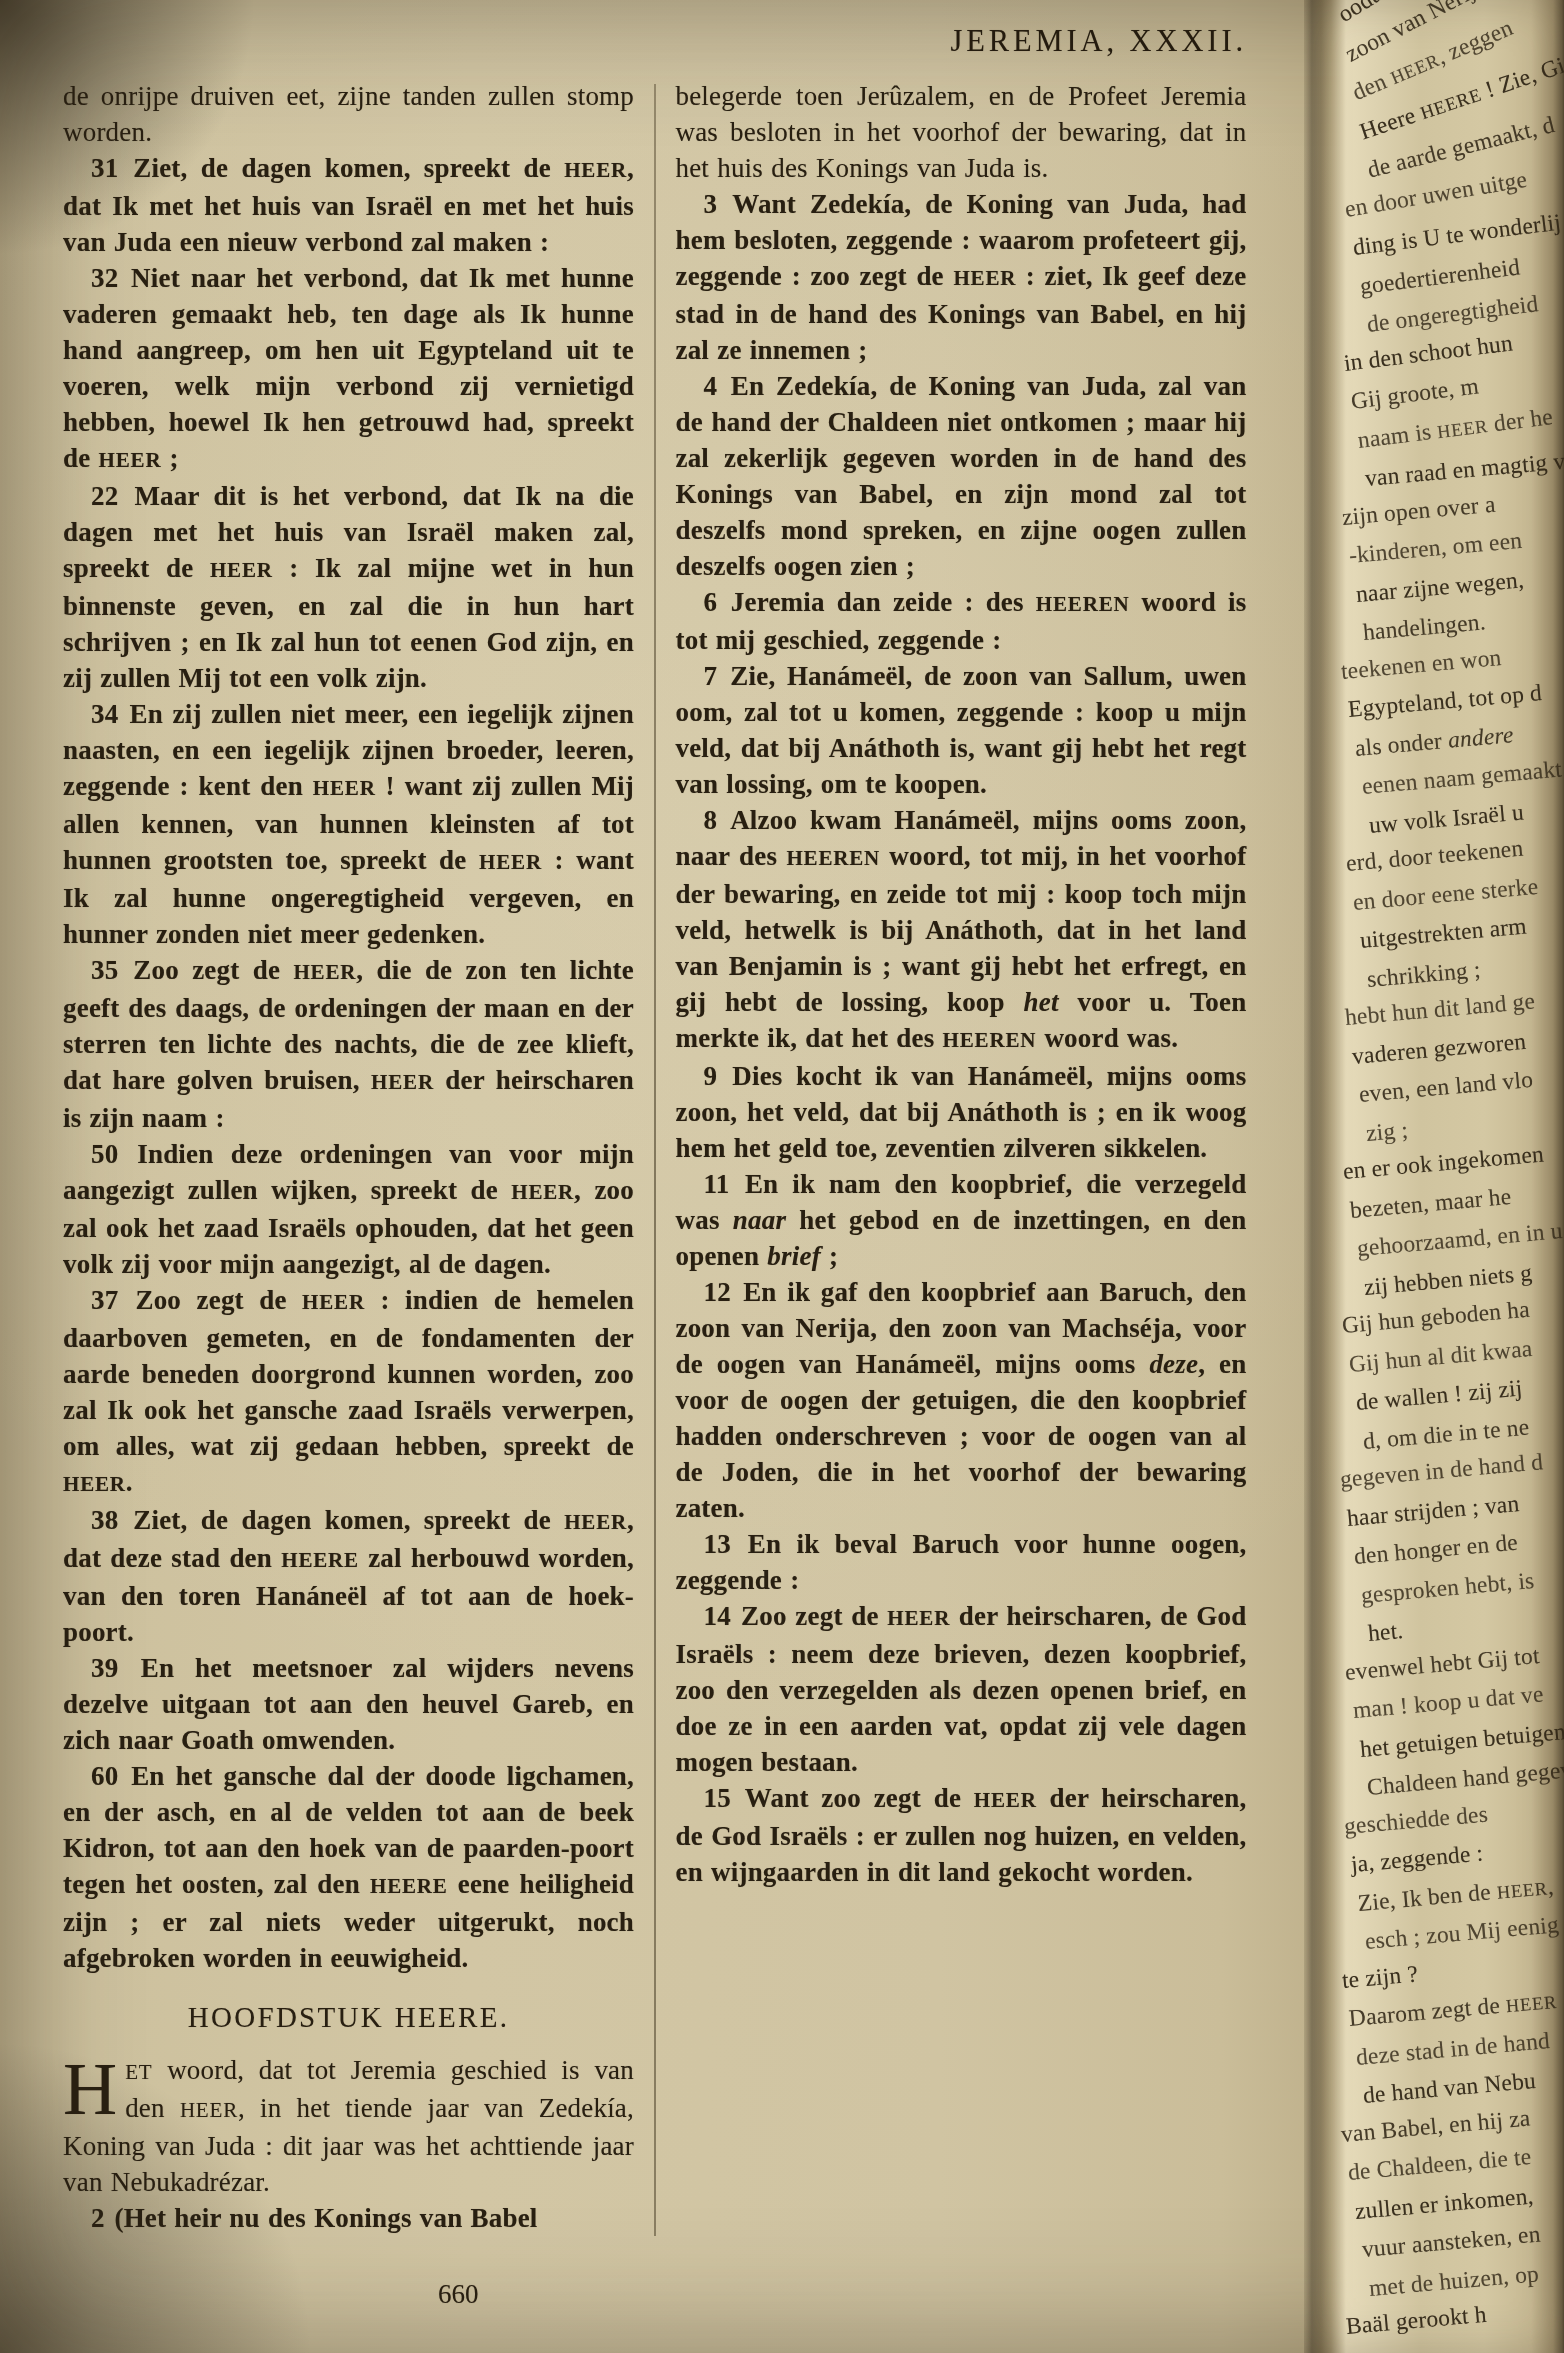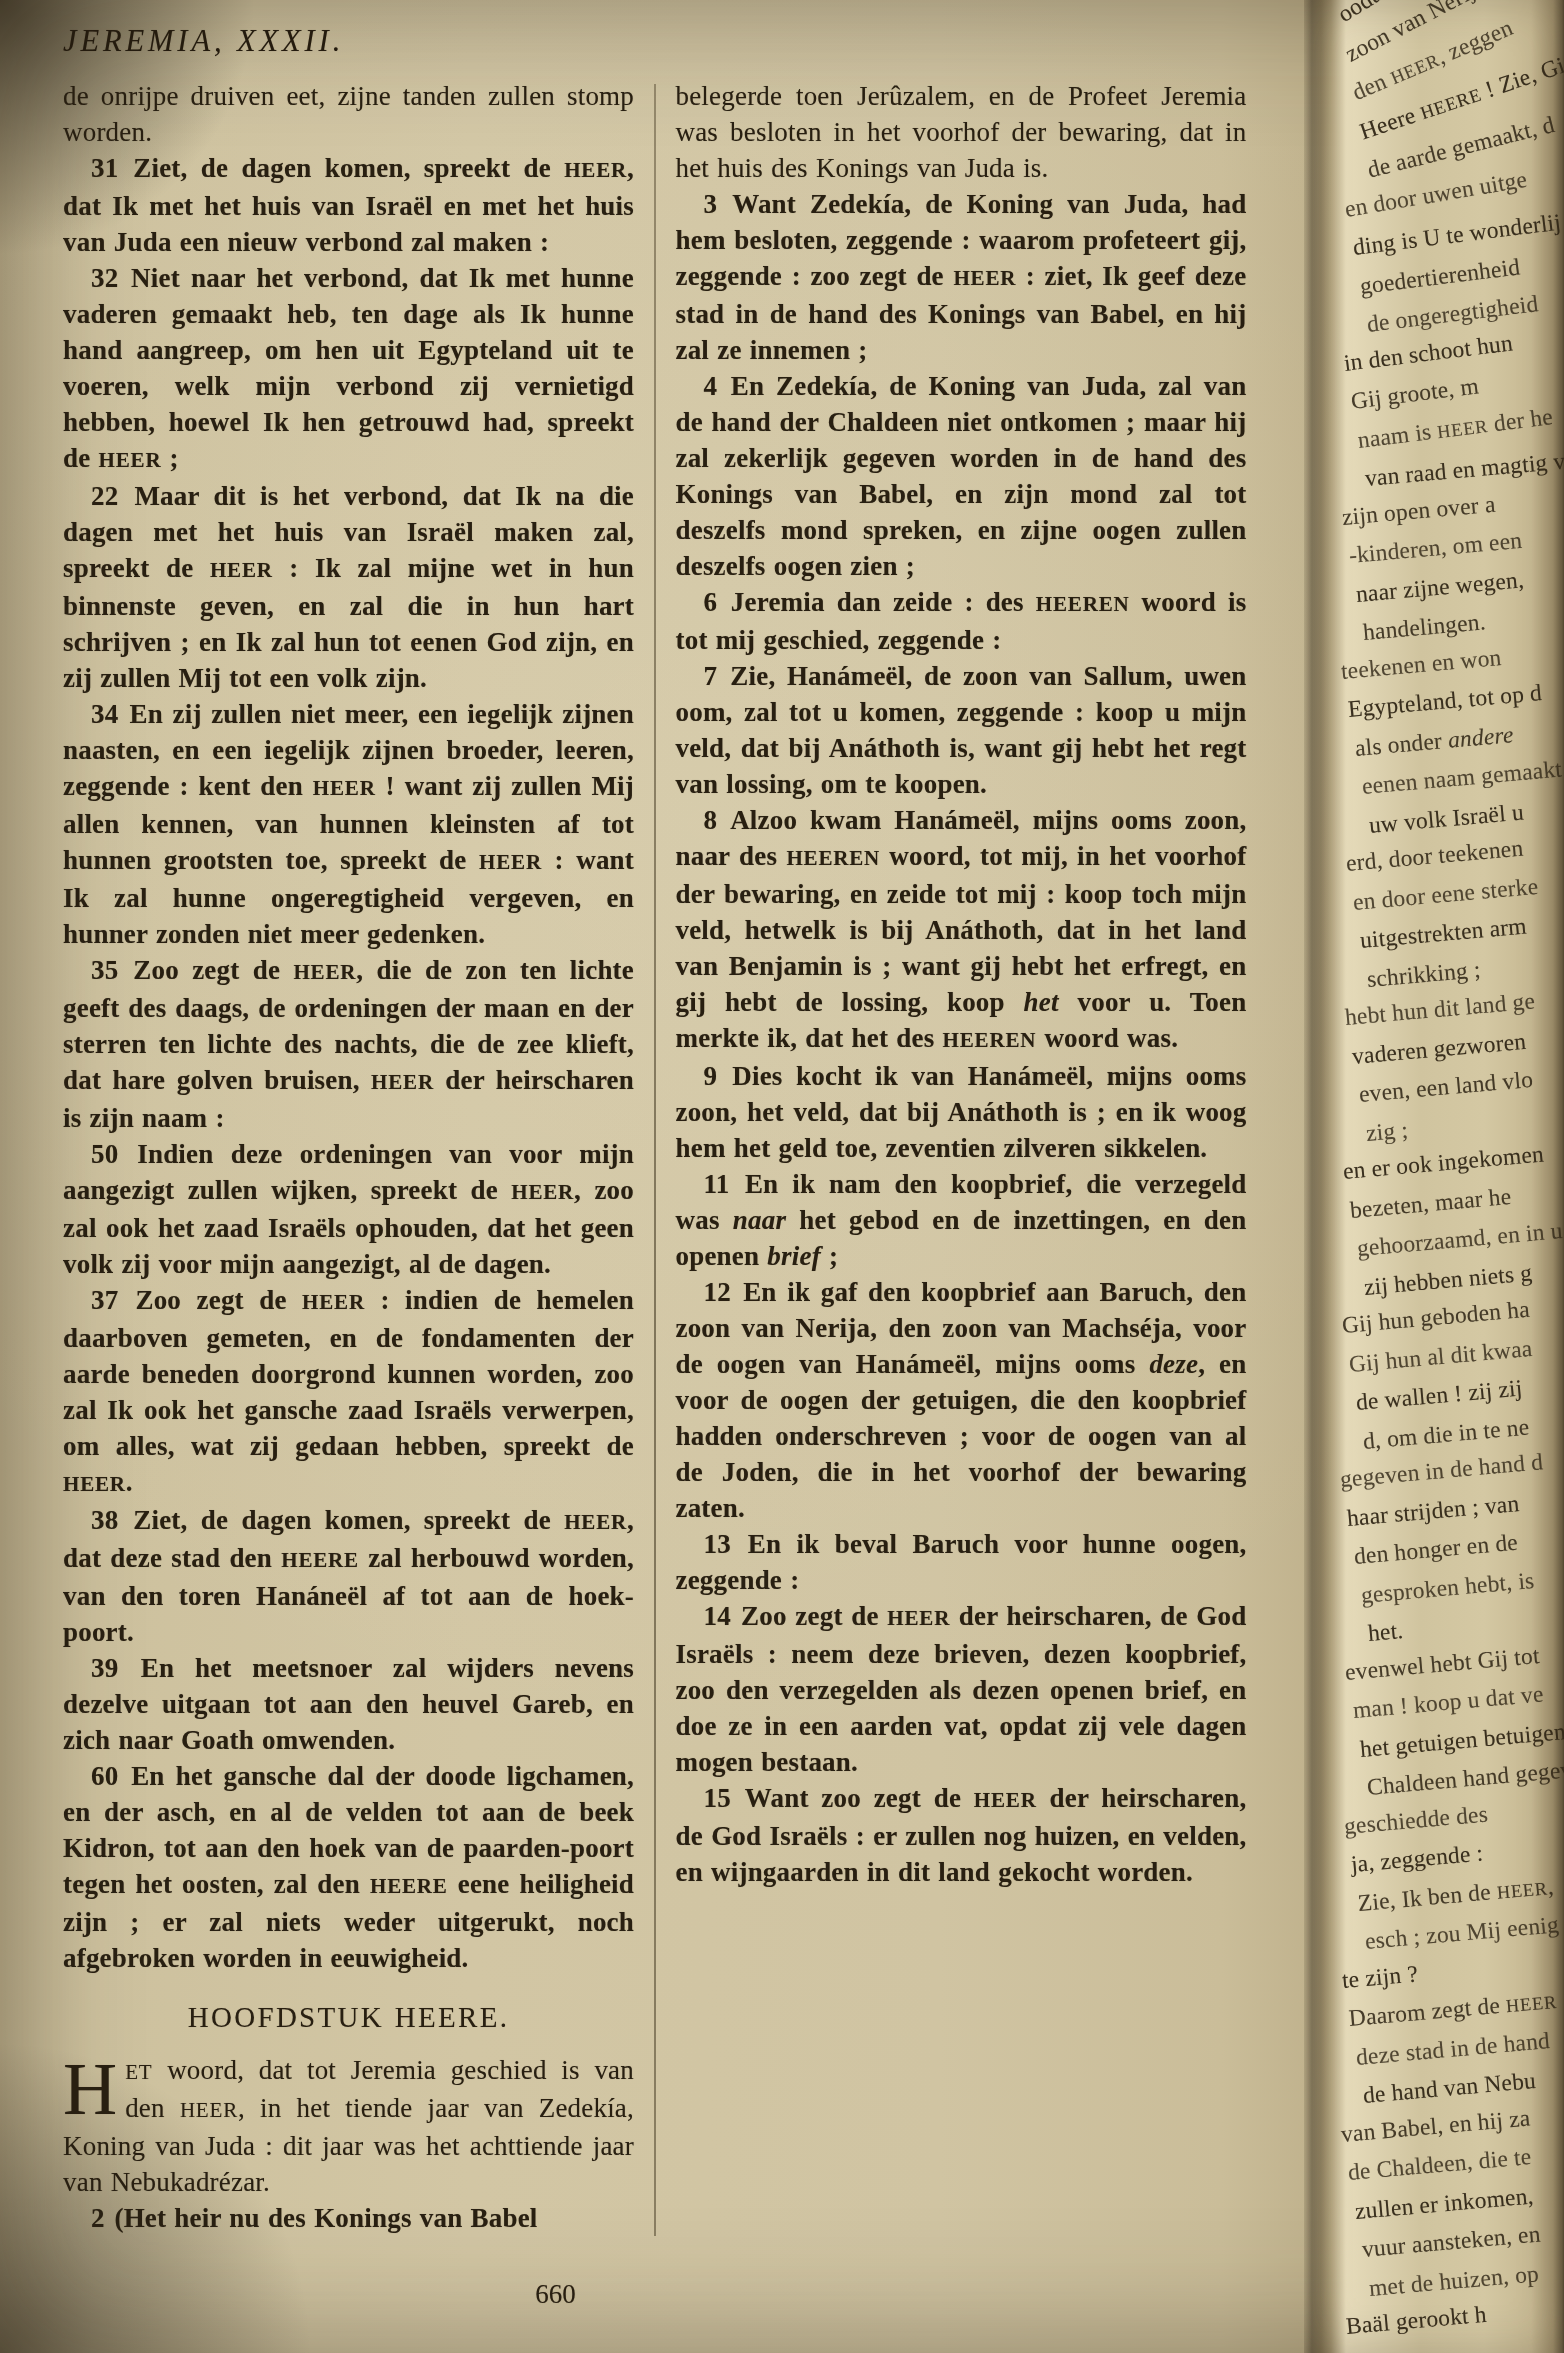--- a/index.html
+++ b/index.html
@@ -11,24 +11,23 @@
     background:
       radial-gradient(circle at 0% 0%, rgba(18,13,6,.65), rgba(18,13,6,0) 9%),
       radial-gradient(circle at 0% 100%, rgba(18,13,6,.5), rgba(18,13,6,0) 11%),
       radial-gradient(circle at 100% 100%, rgba(18,13,6,.35), rgba(18,13,6,0) 8%),
       radial-gradient(circle at 45% 35%, rgba(255,250,228,.12), rgba(255,250,228,0) 55%),
       linear-gradient(90deg,#c2b592 0%,#cdc19e 6%,#d2c6a4 30%,#d0c4a2 60%,#cabd99 78%,#c0b28d 84%,#cdc09b 100%);
     box-shadow: inset 0 0 133px rgba(46,35,18,.45);
   }
   .content{ position:absolute; left:63px; top:23.5px; width:1252px; }
   .page-header{
-    text-align:left; font-size:30.5px; letter-spacing:3.9px;
+    text-align:right; font-size:30.5px; letter-spacing:3.9px;
     color:#241b0e; width:1184px;
     text-shadow:0 0 0.8px rgba(40,30,14,.35);
-    font-style:italic;
   }
   .columns{ display:flex; align-items:stretch; margin-top:19px; }
   .col{
     width:571px; font-size:27px; line-height:36px; text-align:justify;
     letter-spacing:0.2px; word-spacing:1.2px; color:#281f11;
   }
   .col p{ text-shadow:0 0 0.8px rgba(40,30,14,.32); }
   .verse{ margin:0; }
   .verse.indent{ text-indent:28px;font-weight:bold; }
   .vn{ padding-right:1.6px; }
@@ -42,21 +41,21 @@
   .chapter-heading{
     text-align:center; font-size:29px; letter-spacing:2.3px;
     margin:23.5px 0 17px 0; text-indent:0;
   }
   .dropcap-par .dc{
     float:left; font-size:75px; line-height:61px; padding:6.3px 7.8px 0 0;
     text-shadow:0 0 0.8px rgba(40,30,14,.35);
   }
   .page-number{
     position:absolute; left:438px; top:2279px; width:235px;
-    text-align:center; font-size:27px; color:#281f11;
+    font-size:27px; color:#281f11;
     text-shadow:0 0 0.8px rgba(40,30,14,.32);
   }
   .page-edge{
     position:absolute; top:0; left:1304px; width:261px; height:2354px; overflow:hidden;
     background:linear-gradient(90deg,
       rgba(40,32,18,0) 0px,
       rgba(40,32,18,.38) 7.8px,
       rgba(86,72,44,.45) 17px,
       rgba(150,134,96,.32) 27px,
       #e6dbba 42px,

